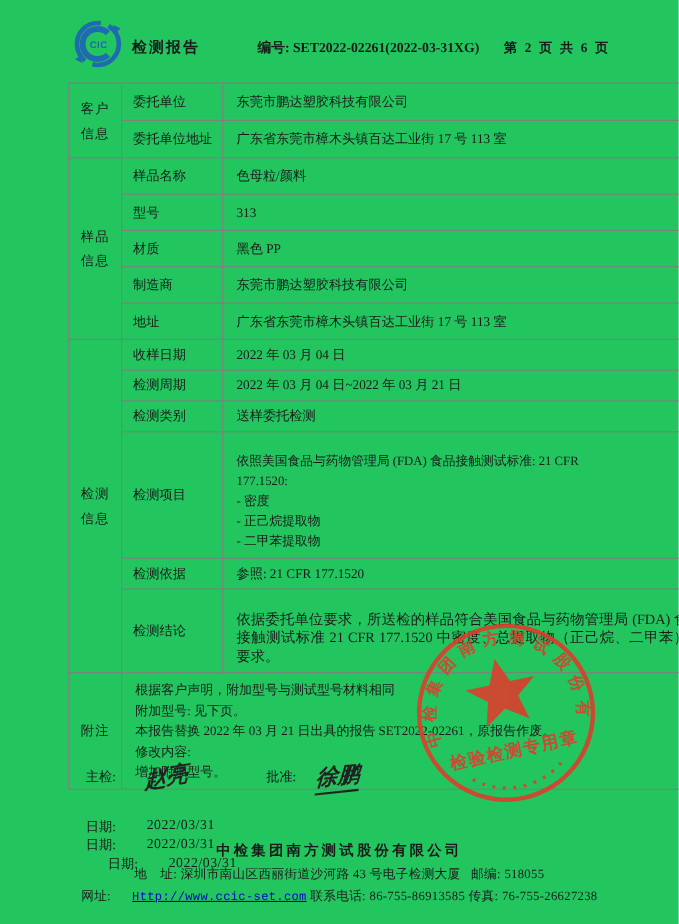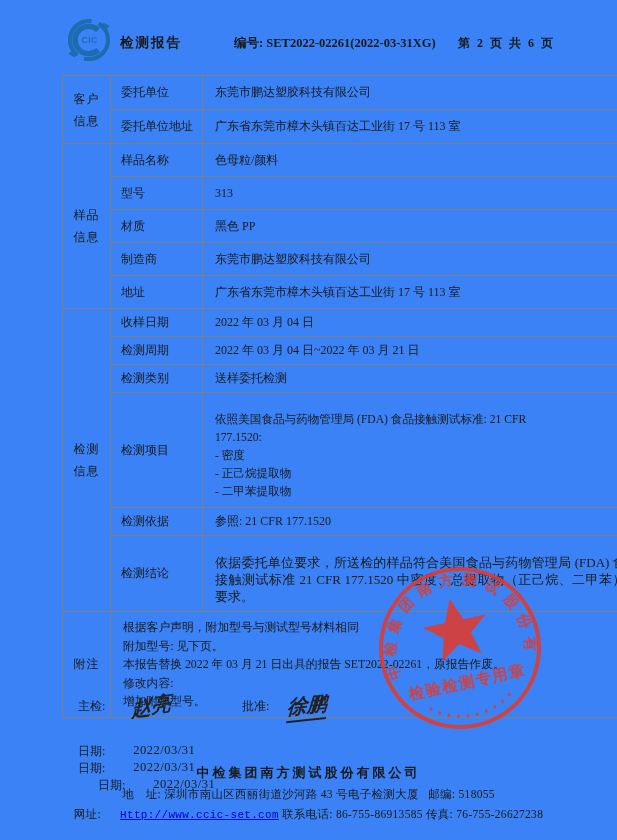--- a/index.html
+++ b/index.html
@@ -1,19 +1,19 @@
 <!DOCTYPE html>
 <html><head>
 <meta charset="utf-8">
 <style>
   * { margin:0; padding:0; box-sizing:border-box; }
   html,body { background:#e8e8e8; }
   .page {
     position:relative; width:617px; height:840px; margin:0 auto;
-    background:#3b82f6; overflow:hidden;
+    background:#22c55e; overflow:hidden;
     font-family:"Liberation Serif","DejaVu Serif",serif;
     color:#1a1a1a; font-size:12px;
   }
   
   .hdr { position:absolute; top:14px; left:62px; width:493px; height:54px; }
   .logo { position:absolute; left:2px; top:2px; width:50px; height:48px; }
   .hdr-title { position:absolute; left:58px; top:20px; font-size:13.5px; font-weight:bold; letter-spacing:2px; }
   .hdr-no { position:absolute; left:172px; top:21px; font-size:12.5px; font-weight:bold; }
   .hdr-page { position:absolute; right:0; top:21px; font-size:12px; font-weight:bold; letter-spacing:2px; }
   

